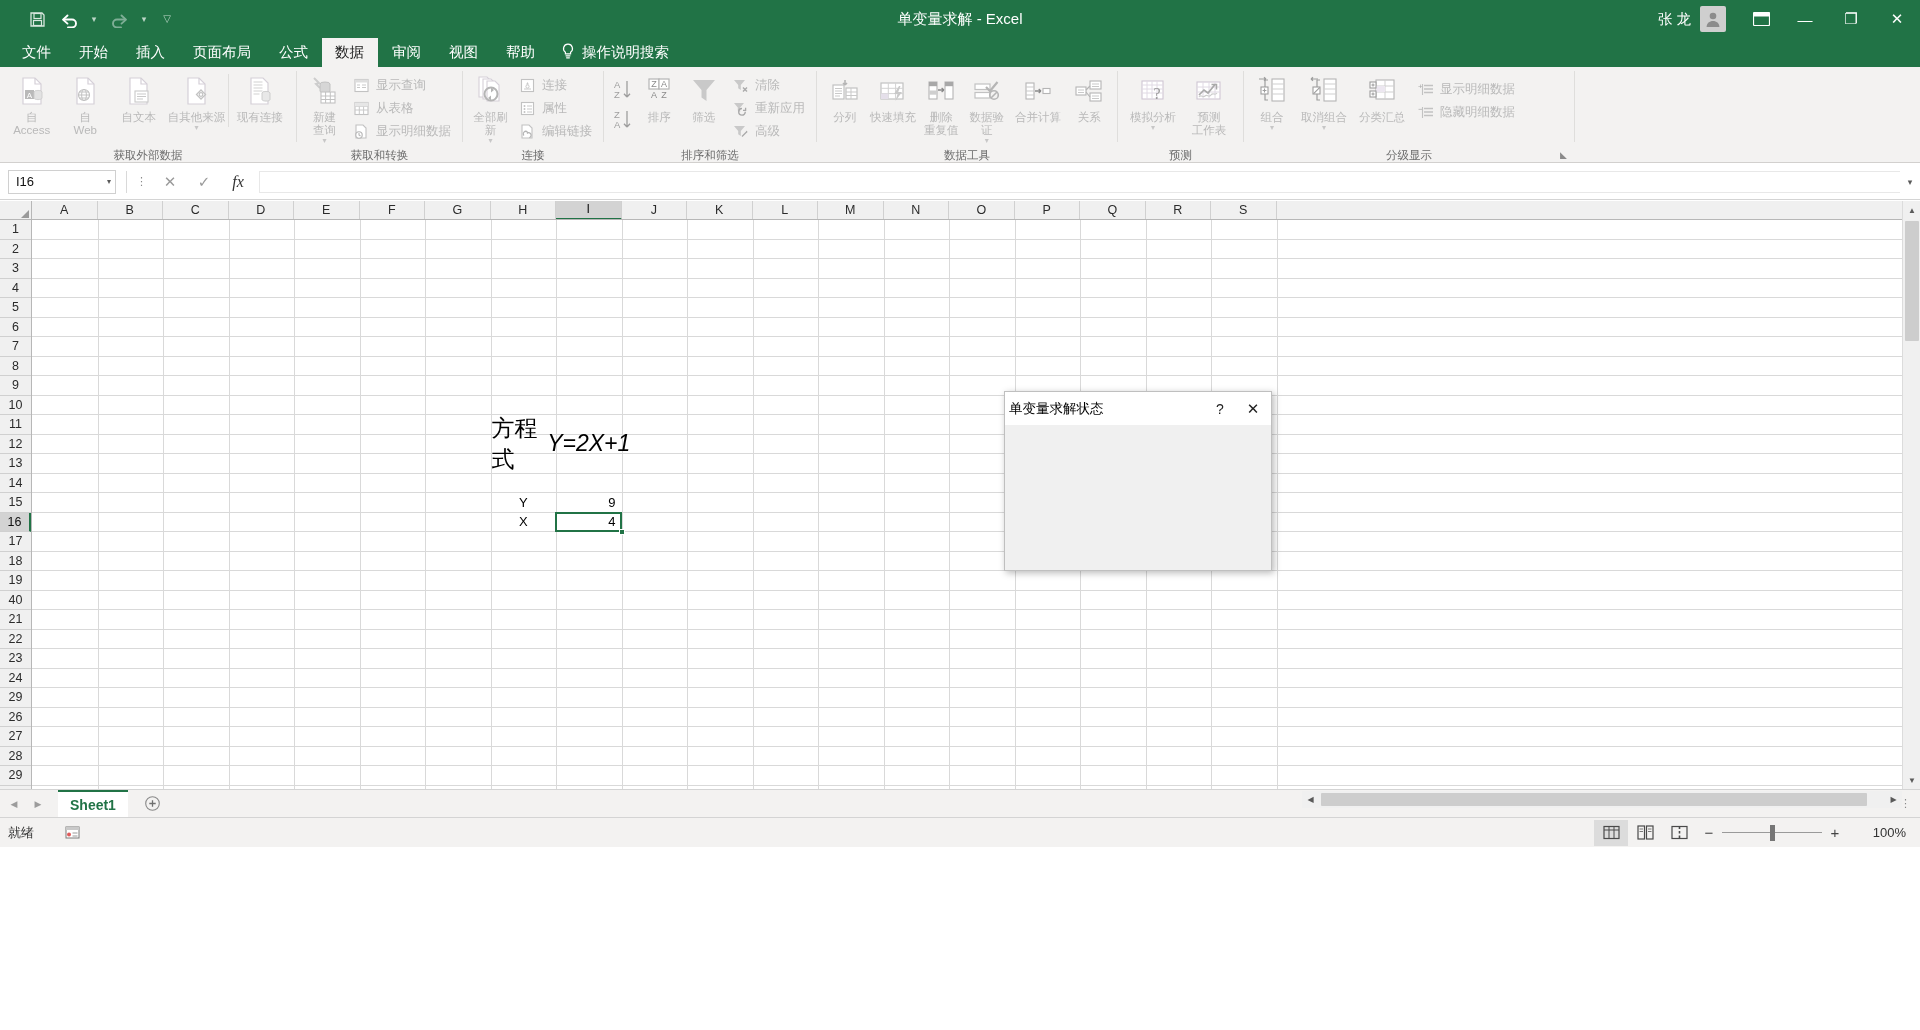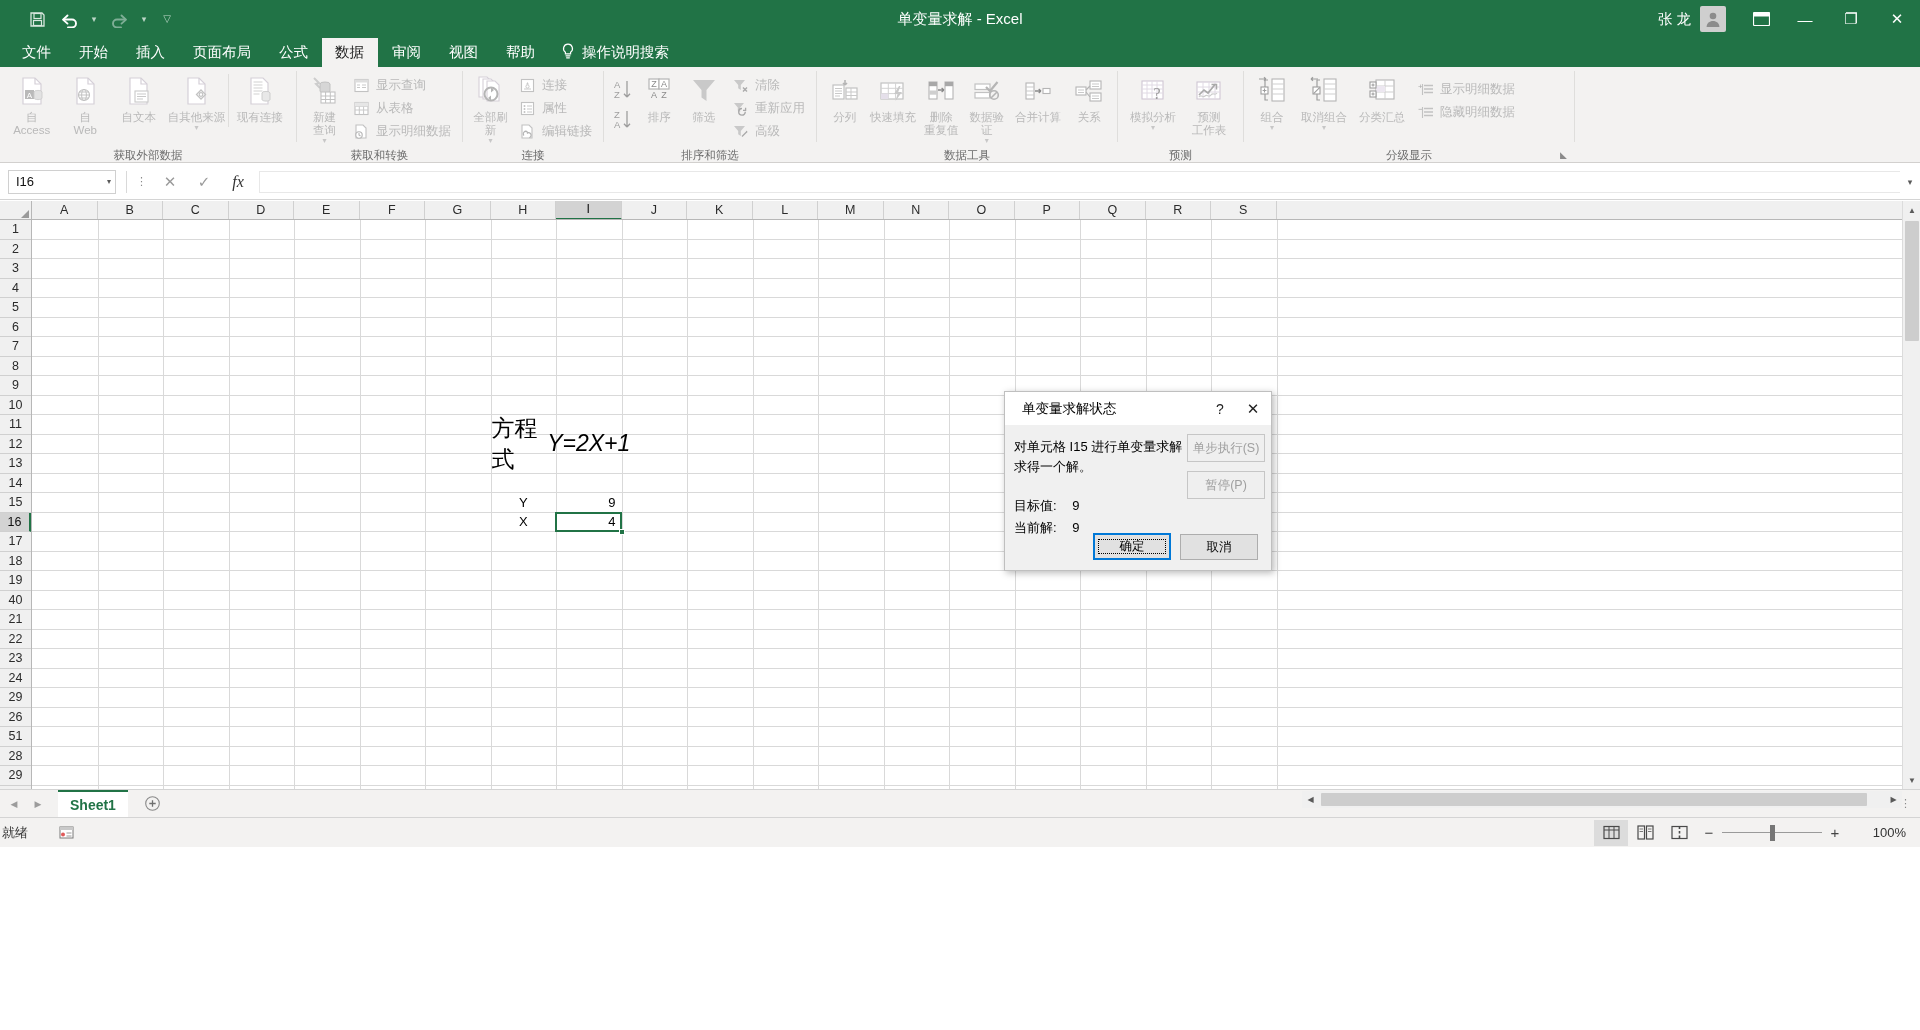--- a/index.html
+++ b/index.html
@@ -195,41 +195,41 @@
   .hs-left, .hs-right { width: 17px; height: 17px; display:flex; align-items:center; justify-content:center; font-size: 8px; color:#5a5a5a; cursor: pointer; }
   .hs-track { flex: 1; height: 17px; position: relative; background: #f0f0f0; }
   .hs-thumb { position: absolute; left: 2px; top: 2px; right: 18px; height: 13px; background: #cdcdcd; border-radius: 1px; cursor: pointer; }
 
   
   .statusbar {
     position: absolute; top: 817px; left: 0; width: 1920px; height: 30px;
     background: #f3f2f1; border-top: 1px solid #d4d4d4;
     display: flex; align-items: center; font-size: 13px; color: #333;
   }
-  .sb-ready { margin-left: 2px; }
+  .sb-ready { margin-left: 8px; }
   .sb-rec { margin-left: 28px; width: 20px; display: flex; align-items: center; justify-content: center; cursor: pointer; }
   .sb-right { margin-left: auto; display: flex; align-items: center; }
   .viewbtn { width: 34px; height: 26px; display:flex; align-items:center; justify-content:center; cursor:pointer; }
   .viewbtn.active { background: #dcdcdc; }
   .zoom-minus, .zoom-plus { width: 26px; text-align: center; font-size: 15px; color: #444; cursor: pointer; }
   .zoom-track { position: relative; width: 100px; height: 26px; display: flex; align-items: center; }
   .zoom-line { width: 100%; height: 1px; background: #9a9a9a; }
   .zoom-mid { position: absolute; left: 50%; top: 8px; width: 1px; height: 10px; background: #9a9a9a; }
   .zoom-knob { position: absolute; left: 48%; top: 5px; width: 5px; height: 16px; background: #767676; }
   .zoom-pct { width: 58px; text-align: right; margin-right: 14px; font-size: 13px; }
 
   
   .dlg {
     position: absolute; left: 1004px; top: 391px; width: 268px; height: 180px;
     background: #f0f0f0; border: 1px solid #bfbfbf;
     box-shadow: 2px 2px 7px rgba(0,0,0,.28);
   }
   .dlg-title {
     height: 33px; background: #fff; display: flex; align-items: center;
-    padding-left: 17px; font-size: 13.5px; color: #000;
+    padding-left: 4px; font-size: 13.5px; color: #000;
   }
   .dlg-title .t { flex: 1; }
   .dlg-help { width: 30px; text-align: center; font-size: 14px; color: #222; cursor: pointer; }
   .dlg-close { width: 36px; text-align: center; font-size: 15px; color: #222; cursor: pointer; }
   .dlg-body { position: relative; height: 147px; }
   .dlg-msg {
     position: absolute; left: 9px; top: 12px; width: 170px;
     font-size: 13px; color: #000; line-height: 1.55;
   }
   .dlg-kv { position: absolute; left: 9px; font-size: 13px; color: #000; }
@@ -831,21 +831,21 @@
         <div class="rh">17</div>
         <div class="rh">18</div>
         <div class="rh">19</div>
         <div class="rh">40</div>
         <div class="rh">21</div>
         <div class="rh">22</div>
         <div class="rh">23</div>
         <div class="rh">24</div>
         <div class="rh">29</div>
         <div class="rh">26</div>
-        <div class="rh">51</div>
+        <div class="rh">27</div>
         <div class="rh">28</div>
         <div class="rh">29</div>
         <div class="rh">30</div>
       </div>
     <div class="cells" id="cells">
         <div class="gline-v" style="left: 65.5px;"></div>
         <div class="gline-v" style="left: 131px;"></div>
         <div class="gline-v" style="left: 196.5px;"></div>
         <div class="gline-v" style="left: 262px;"></div>
         <div class="gline-v" style="left: 327.5px;"></div>
@@ -971,35 +971,15 @@
       <div class="zoom-pct">100%</div>
     </div>
   </div>
 
   <div class="dlg">
     <div class="dlg-title">
       <span class="t">单变量求解状态</span>
       <span class="dlg-help">?</span>
       <span class="dlg-close">✕</span>
     </div>
-    <div class="dlg-body">
-      <div class="dlg-msg">
-        <div>对单元格 I15 进行单变量求解</div>
-        <div>求得一个解。</div>
-      </div>
-      <div class="dlg-kv" style="top:72px">
-        <span class="k">目标值:</span>
-        <span class="v">9</span>
-      </div>
-      <div class="dlg-kv" style="top:94px">
-        <span class="k">当前解:</span>
-        <span class="v">9</span>
-      </div>
-      <div class="dlg-btn" style="left:182px; top:9px; width:78px; height:28px;">单步执行(S)</div>
-      <div class="dlg-btn" style="left:182px; top:46px; width:78px; height:28px;">暂停(P)</div>
-      <div class="dlg-btn primary" style="left:88px; top:108px; width:78px; height:27px;">
-        <span class="inner">确定</span>
-      </div>
-      <div class="dlg-btn enabled" style="left:175px; top:109px; width:78px; height:26px;">取消</div>
-    </div>
   </div>
 
 </div>
 
 </body></html>

